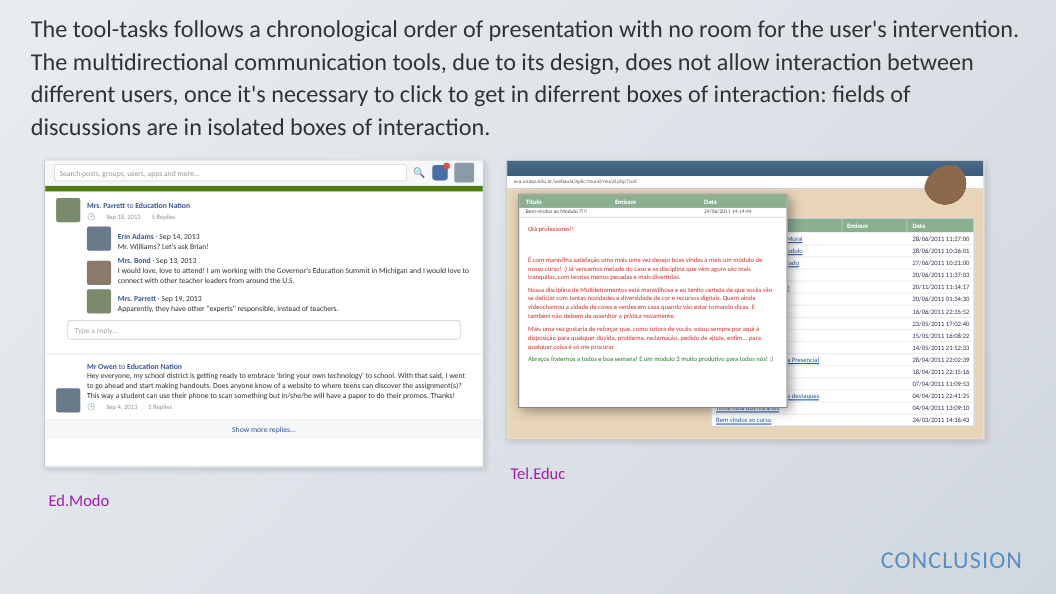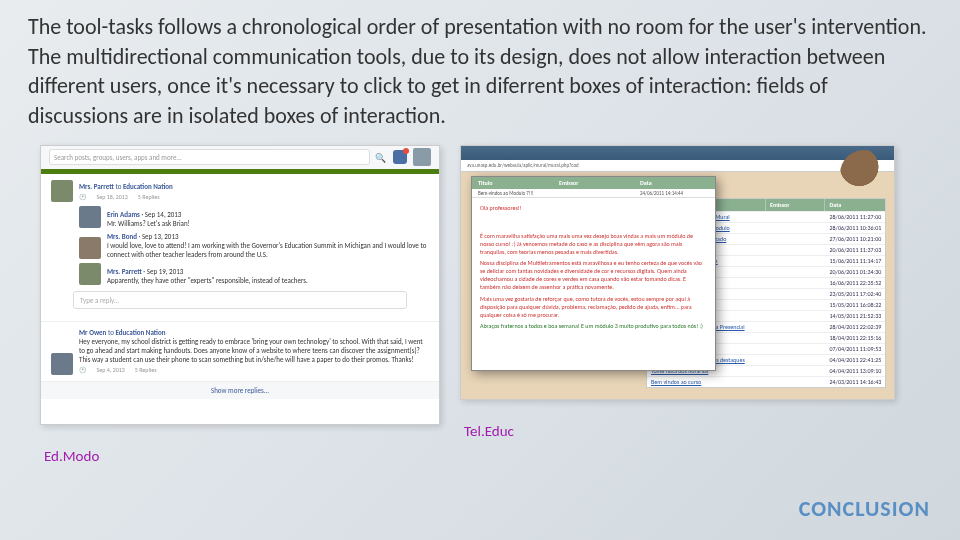--- a/index.html
+++ b/index.html
@@ -4,37 +4,37 @@
 <style>
 *{margin:0;padding:0;box-sizing:border-box}
 body{width:960px;height:540px;background:linear-gradient(135deg,#e8ecef 0%,#dde3e8 50%,#d0d7dd 100%);font-family:"Segoe UI",Calibri,Arial,sans-serif;position:relative;overflow:hidden}
 .main-text{padding:12px 28px 10px 28px;font-size:22px;line-height:1.35;color:#333;font-weight:400}
 .screenshots{display:flex;gap:20px;padding:0 40px;margin-top:4px}
 .shot{display:flex;flex-direction:column}
 .shot-box{background:#fff;border:1px solid #ccc;box-shadow:2px 2px 6px rgba(0,0,0,0.15);position:relative;overflow:hidden}
 .left-shot{width:400px;height:280px}
 .right-shot{width:435px;height:255px}
 .caption{font-size:15px;color:#a21caf;margin-top:22px;padding-left:4px}
-.conclusion{position:absolute;right:30px;bottom:18px;font-size:22px;font-weight:700;color:#5a8fc4;letter-spacing:1px}
+.conclusion{position:absolute;right:30px;bottom:18px;font-size:22px;font-weight:400;color:#5a8fc4;letter-spacing:1px}
 
 .ed-header{height:28px;background:#f6f7f8;border-bottom:5px solid #4d7c0f;display:flex;align-items:center;padding:0 8px;gap:6px}
 .ed-search{flex:1;height:16px;background:#fff;border:1px solid #ddd;border-radius:3px;font-size:7px;color:#999;padding:1px 4px;display:flex;align-items:center}
 .ed-bell{width:14px;height:14px;background:#4a6fa5;border-radius:3px;position:relative}
 .ed-bell::after{content:"";position:absolute;top:-2px;right:-2px;width:6px;height:6px;background:#e74c3c;border-radius:50%}
 .ed-avatar{width:18px;height:18px;background:#8a9ba8;border-radius:2px}
 .ed-post{padding:6px 10px;border-bottom:1px solid #eee}
 .ed-post-head{display:flex;gap:6px;align-items:flex-end}
 .ed-pic{width:22px;height:22px;background:#7a8a6a;border-radius:2px;flex-shrink:0}
 .ed-pic.b{background:#6a7a8a}
 .ed-pic.c{background:#8a7a6a}
 .ed-post-body{flex:1;font-size:7px;color:#333;line-height:1.3}
 .ed-name{color:#3b5998;font-weight:600}
 .ed-meta{font-size:6px;color:#999;margin-top:3px;display:flex;gap:10px;align-items:center}
 .ed-reply{margin-left:28px;margin-top:4px}
-.ed-input{margin:6px 22px;height:18px;border:1px solid #ddd;border-radius:3px;font-size:7px;color:#aaa;padding:2px 6px;display:flex;align-items:center}
+.ed-input{margin:6px 10px;height:18px;border:1px solid #ddd;border-radius:3px;font-size:7px;color:#aaa;padding:2px 6px;display:flex;align-items:center}
 .ed-more{text-align:center;font-size:7px;color:#3b5998;padding:4px;background:#f6f7f8}
 
 .tel-bg{position:absolute;inset:0;background:#e8d5b8}
 .tel-bar{position:absolute;top:0;left:0;right:0;height:14px;background:linear-gradient(#4a6a8a,#3a5a7a)}
 .tel-url{position:absolute;top:14px;left:0;right:0;height:12px;background:#fff;border-bottom:1px solid #ccc;font-size:5px;color:#666;padding:1px 6px;display:flex;align-items:center}
 .tel-bear{position:absolute;top:4px;right:6px;width:48px;height:48px;background:radial-gradient(circle at 40% 35%,#8a6a4a 45%,transparent 46%);border-radius:50%}
 .tel-list{position:absolute;top:52px;right:8px;width:240px;background:#fff;font-size:6px;border:1px solid #ccc}
 .tel-list-head{display:flex;background:#8ab090;color:#fff;font-weight:bold}
 .tel-list-head>div{padding:2px 4px}
 .tel-col1{width:120px;border-right:1px solid rgba(255,255,255,0.3)}
@@ -158,21 +158,21 @@
               <div class="tel-col3">27/06/2011 10:21:00</div>
             </div>
             <div class="tel-row">
               <div class="tel-col1 tel-link">Graus de saberes</div>
               <div class="tel-col2"></div>
               <div class="tel-col3">20/06/2011 11:37:03</div>
             </div>
             <div class="tel-row">
               <div class="tel-col1 tel-link">Roda de conversa no forum</div>
               <div class="tel-col2"></div>
-              <div class="tel-col3">15/06/2011 11:14:17</div>
+              <div class="tel-col3">20/11/2011 11:14:17</div>
             </div>
             <div class="tel-row">
               <div class="tel-col1 tel-link">Resultado debate grupo</div>
               <div class="tel-col2"></div>
               <div class="tel-col3">20/06/2011 01:34:30</div>
             </div>
             <div class="tel-row">
               <div class="tel-col1 tel-link">Atividade semana 3</div>
               <div class="tel-col2"></div>
               <div class="tel-col3">16/06/2011 22:35:52</div>

